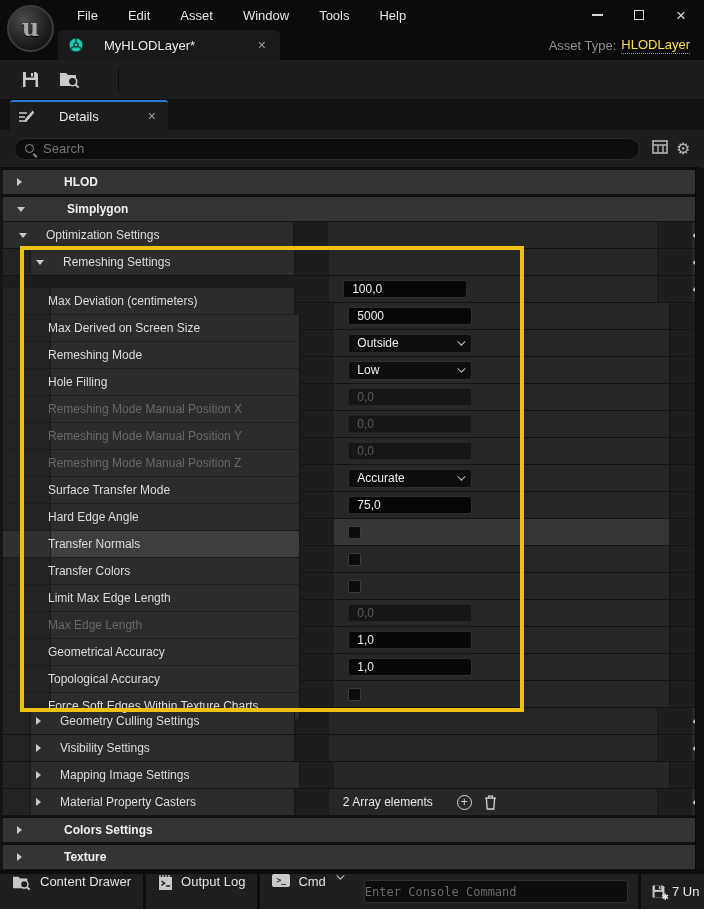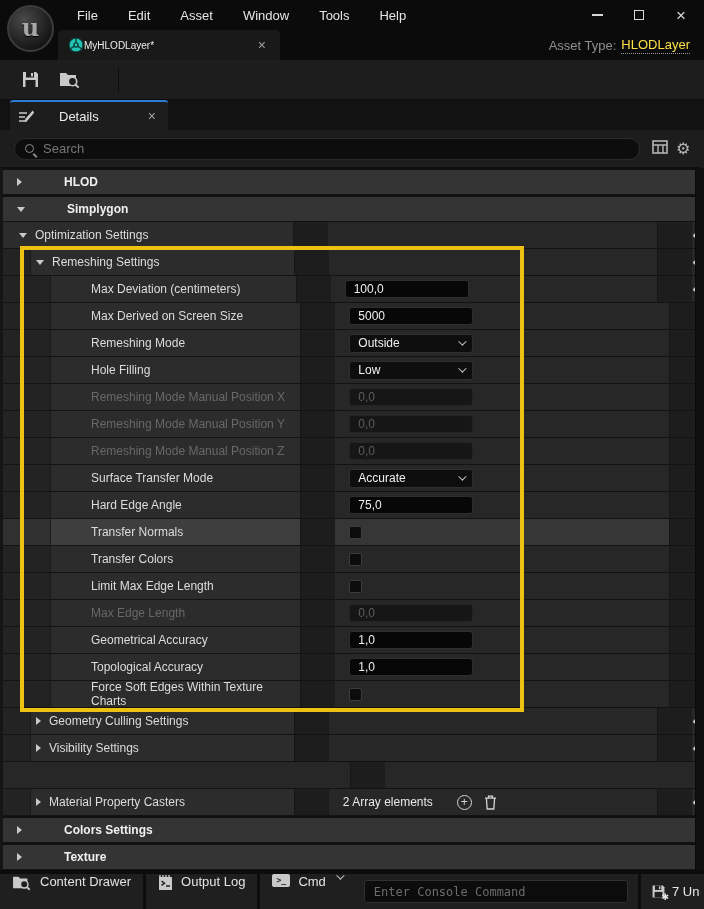--- a/index.html
+++ b/index.html
@@ -27,21 +27,21 @@
   }
   .ue-logo span { font-family:"DejaVu Serif",serif; font-size:24px; font-weight:bold; color:#a8a8a8;
     text-shadow:0 1px 1px #000; transform:translateY(-1px); }
 
   
   .tabbar { position:absolute; left:0; top:30px; width:704px; height:30px; background:#0b0b0b; }
   .asset-tab {
     position:absolute; left:58px; top:0; width:222px; height:30px; background:#191919;
     border-radius:5px 5px 0 0; display:flex; align-items:center; padding:0 10px;
   }
-  .asset-tab-label { font-size:10px; color:#ececec; margin-left:0; flex:1; }
+  .asset-tab-label { font-size:13px; color:#ececec; margin-left:20px; flex:1; }
   .tab-close { color:#9f9f9f; font-size:14px; line-height:1; padding:0 4px; }
   .asset-type { position:absolute; right:14px; top:0; height:30px; display:flex; align-items:center; gap:5px; font-size:13px; }
   .asset-type .k { color:#8f8f8f; }
   .asset-type .v { color:#fde047; border-bottom:1px dotted #9a9a9a; padding-bottom:1px; }
 
   
   .toolbar { position:absolute; left:0; top:60px; width:704px; height:40px; background:#1d1d1d; border-bottom:1px solid #0e0e0e; display:flex; align-items:center; }
   .tool-btn { width:40px; height:34px; display:flex; align-items:center; justify-content:center; }
   .toolbar .vsep { width:1px; height:26px; background:#0d0d0d; margin-left:28px; }
 
@@ -73,22 +73,22 @@
   .row.kind-category { background:#343434; align-items:center; padding-left:14px; border-top:2px solid #101010; }
   .cat-label { font-weight:bold; color:#f0f0f0; margin-left:8px; }
   .cell { height:100%; display:flex; align-items:center; position:relative; }
   .cell.name { width:307px; border-right:1px solid #161616; background:#2c2c2c; }
   .cell.value { width:348px; border-right:1px solid #161616; background:#272727; padding-left:14px; }
   .cell.reset { flex:1; background:#272727; justify-content:center; }
   .gutter { position:absolute; left:0; top:0; bottom:0; background:#232323; border-right:1px solid #1b1b1b; }
   .g28 { width:28px; } .g48 { width:48px; }
   .kind-group.depth1 .cell.name { padding-left:16px; }
   .kind-group.depth2 .cell.name { padding-left:33px; }
-  .kind-prop  .cell.name { padding-left:88px; }
-  .prop-label { color:#dcdcdc; margin-left:8px; position:relative; z-index:1; }
+  .kind-prop  .cell.name { padding-left:45px;margin-top:12px; }
+  .prop-label { color:#dcdcdc; margin-left:19px; position:relative; z-index:1; }
   .kind-prop .prop-label { margin-left:0; }
   .row.disabled .prop-label { color:#686868; }
   .row.hover .cell.name { background:#3e3e3e; }
   .row.hover .cell.value, .row.hover .cell.reset { background:#363636; }
   .row.hover .gutter { background:#303030; }
 
   .tri { display:inline-block; flex:none; position:relative; z-index:1; }
   .tri-d { width:0; height:0; border-left:4.5px solid transparent; border-right:4.5px solid transparent; border-top:5.5px solid #c9c9c9; }
   .tri-r { width:0; height:0; border-top:4.5px solid transparent; border-bottom:4.5px solid transparent; border-left:5.5px solid #c9c9c9; }
 
@@ -113,21 +113,21 @@
   .gapline { position:absolute; left:0; top:870px; width:704px; height:4px; background:#0c0c0c; }
 
   
   .statusbar { position:absolute; left:0; top:874px; width:704px; height:35px; background:#1f1f1f; display:flex; align-items:stretch; }
   .sb-btn { display:flex; align-items:flex-start; gap:8px; padding:0 12px; color:#e2e2e2; font-size:13px; }
   .sb-sep { width:3px; background:#0d0d0d; }
   .cmd-icon { width:18px; height:13px; background:#c9c9c9; border-radius:2px; color:#1e1e1e;
     font-family:"DejaVu Sans Mono",monospace; font-size:8px; font-weight:bold; display:flex; align-items:center; justify-content:center; letter-spacing:0; }
   .cmd-chev { width:6px; height:6px; border-right:1.5px solid #c9c9c9; border-bottom:1.5px solid #c9c9c9; transform:rotate(45deg) translateY(-2px); margin-left:2px; }
   .console-input { flex:1; margin:6px 10px; background:#0c0c0c; border:1px solid #303030; border-radius:3px;
-    color:#f0abfc; font-family:"DejaVu Sans Mono",monospace; font-size:12px; padding:0 9px; outline:none; min-width:60px; }
+    color:#f0abfc; font-family:"DejaVu Sans Mono",monospace; font-size:12px; padding:0 0; outline:none; min-width:60px; }
   .console-input::placeholder { color:#6b6b6b; }
   .sb-right { display:flex; align-items:center; gap:6px; padding-left:10px; border-left:3px solid #0d0d0d; color:#e8e8e8; font-size:13px; white-space:nowrap; overflow:hidden; width:66px; flex:none; }
   .save-badge { position:relative; display:flex; }
   .save-badge .star { position:absolute; right:-3px; bottom:-3px; font-size:9px; color:#e8e8e8; }
 
   .tab-asset-icon { display:flex; flex:none; }
 </style>
 </head>
 <body>
 
@@ -460,20 +460,25 @@
           <span class="gutter g28"></span>
           <span class="tri tri-r"></span>
           <span class="prop-label">Visibility Settings</span>
         </div>
         <div class="cell value"></div>
         <div class="cell reset">
           <span class="reset-btn">↩</span>
         </div>
       </div>
       <div class="row kind-group depth2">
+        <div class="cell name">
+          <span class="gutter g28"></span>
+          <span class="tri tri-r"></span>
+          <span class="prop-label">Mapping Image Settings</span>
+        </div>
         <div class="cell value"></div>
         <div class="cell reset"></div>
       </div>
       <div class="row kind-group depth2">
         <div class="cell name">
           <span class="gutter g28"></span>
           <span class="tri tri-r"></span>
           <span class="prop-label">Material Property Casters</span>
         </div>
         <div class="cell value">

